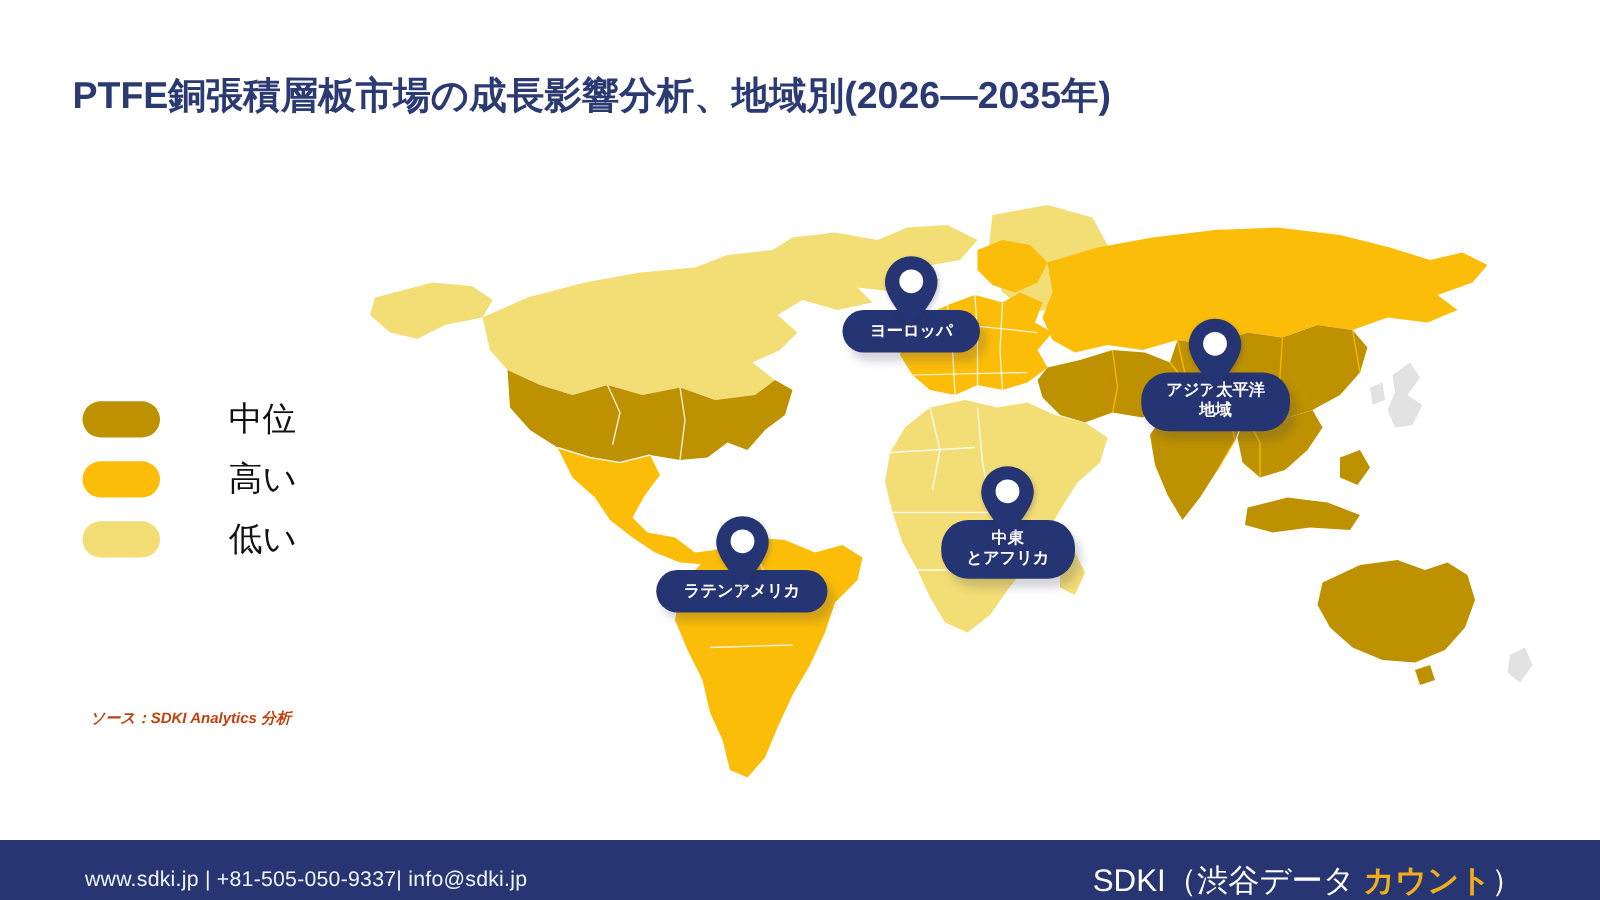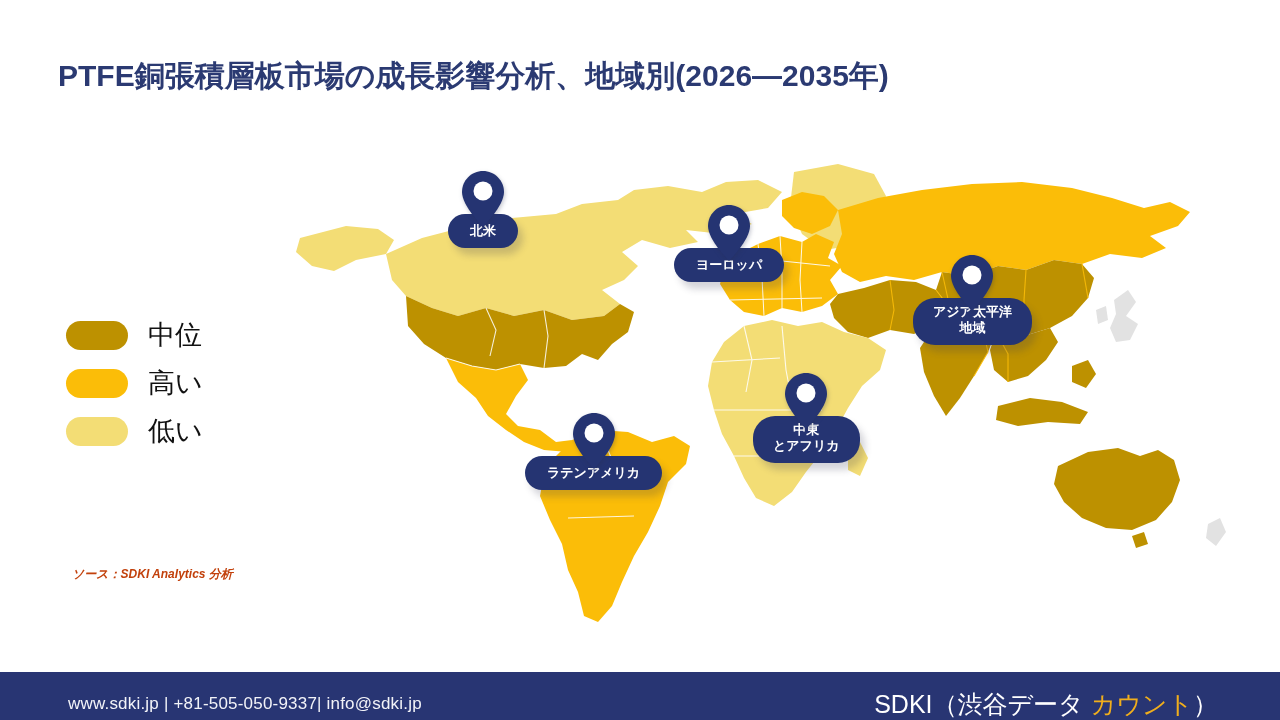--- a/index.html
+++ b/index.html
@@ -31,20 +31,21 @@
   .legend {
     position: absolute;
     left: 66px; top: 312px;
     width: 230px;
   }
   .legend-row {
     display: flex;
     align-items: center;
     height: 46px;
     margin-bottom: 2px;
+    gap: 35px;
   }
   .swatch {
     width: 62px; height: 29px;
     border-radius: 15px;
     flex: 0 0 auto;
   }
   .legend-label {
     margin-left: 20px;
     font-size: 27px;
     color: #111111;
@@ -118,21 +119,21 @@
     white-space: nowrap;
   }
   .footer-brand {
     position: absolute;
     right: 62px; top: 50%;
     transform: translateY(-50%);
     color: #ffffff;
     font-size: 25px;
     white-space: nowrap;
   }
-  .footer-brand .accent { color: #f0ae1c; font-weight: normal; }
+  .footer-brand .accent { color: #f0ae1c; font-weight: bold; }
 </style>
 </head>
 <body>
 
 <div id="page">
 
   <div class="title">PTFE銅張積層板市場の成長影響分析、地域別(2026—2035年)</div>
 
   <div class="legend">
     <div class="legend-row">
@@ -218,27 +219,20 @@
         <g fill="none" stroke="#ffffff" stroke-width="1" opacity="0.9">
           <path d="M476,114 L480,148 L482,186"></path>
           <path d="M498,106 L500,140 L500,178"></path>
           <path d="M520,112 L518,150 L520,182"></path>
           <path d="M452,126 L548,136"></path>
           <path d="M448,170 L540,168"></path>
         </g>
       </g>
     </svg>
 
-    <div class="pin" style="left:166px; top:40px;">
-      <svg class="pin-marker" viewBox="0 0 44 58">
-        <path d="M22,1 C10.4,1 1,10.4 1,22 C1,36 22,57 22,57 C22,57 43,36 43,22 C43,10.4 33.6,1 22,1 Z" fill="#253472"></path>
-        <circle cx="22" cy="21" r="9.5" fill="#ffffff"></circle>
-      </svg>
-      <div class="pin-label">北米</div>
-    </div>
 
     <div class="pin" style="left:392px; top:74px;">
       <svg class="pin-marker" viewBox="0 0 44 58">
         <path d="M22,1 C10.4,1 1,10.4 1,22 C1,36 22,57 22,57 C22,57 43,36 43,22 C43,10.4 33.6,1 22,1 Z" fill="#253472"></path>
         <circle cx="22" cy="21" r="9.5" fill="#ffffff"></circle>
       </svg>
       <div class="pin-label">ヨーロッパ</div>
     </div>
 
     <div class="pin" style="left:631px; top:124px;">

